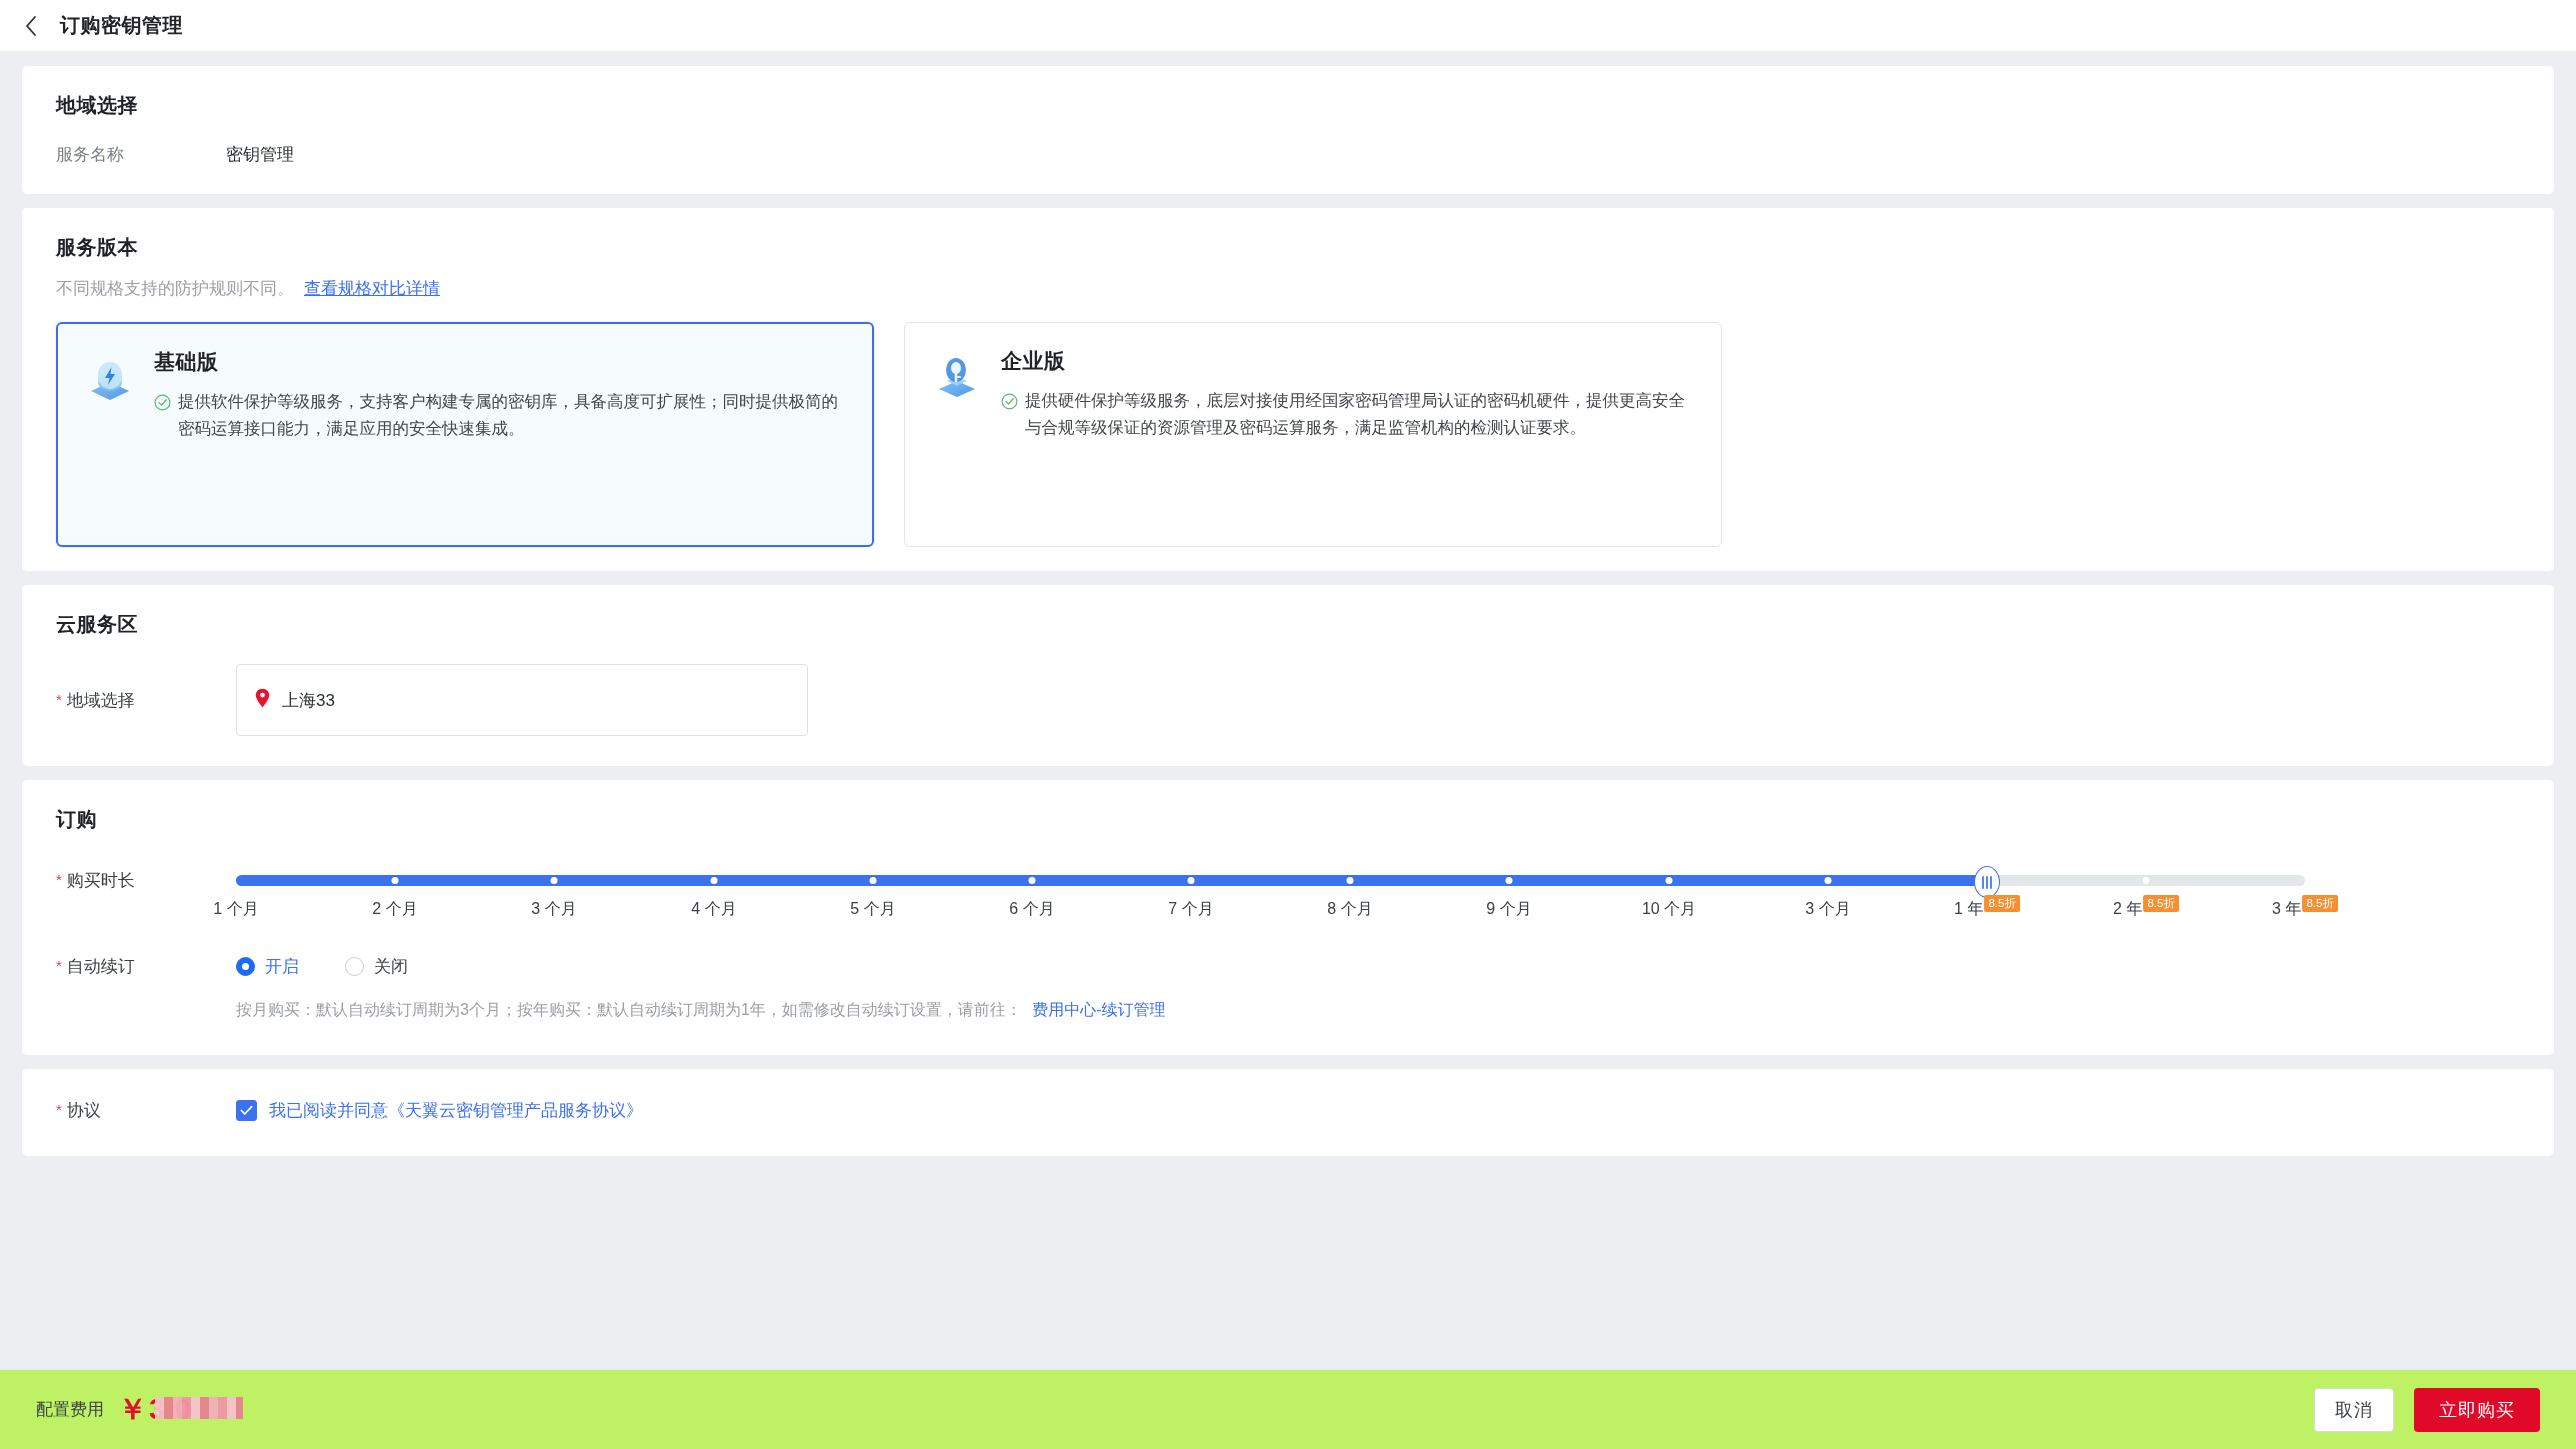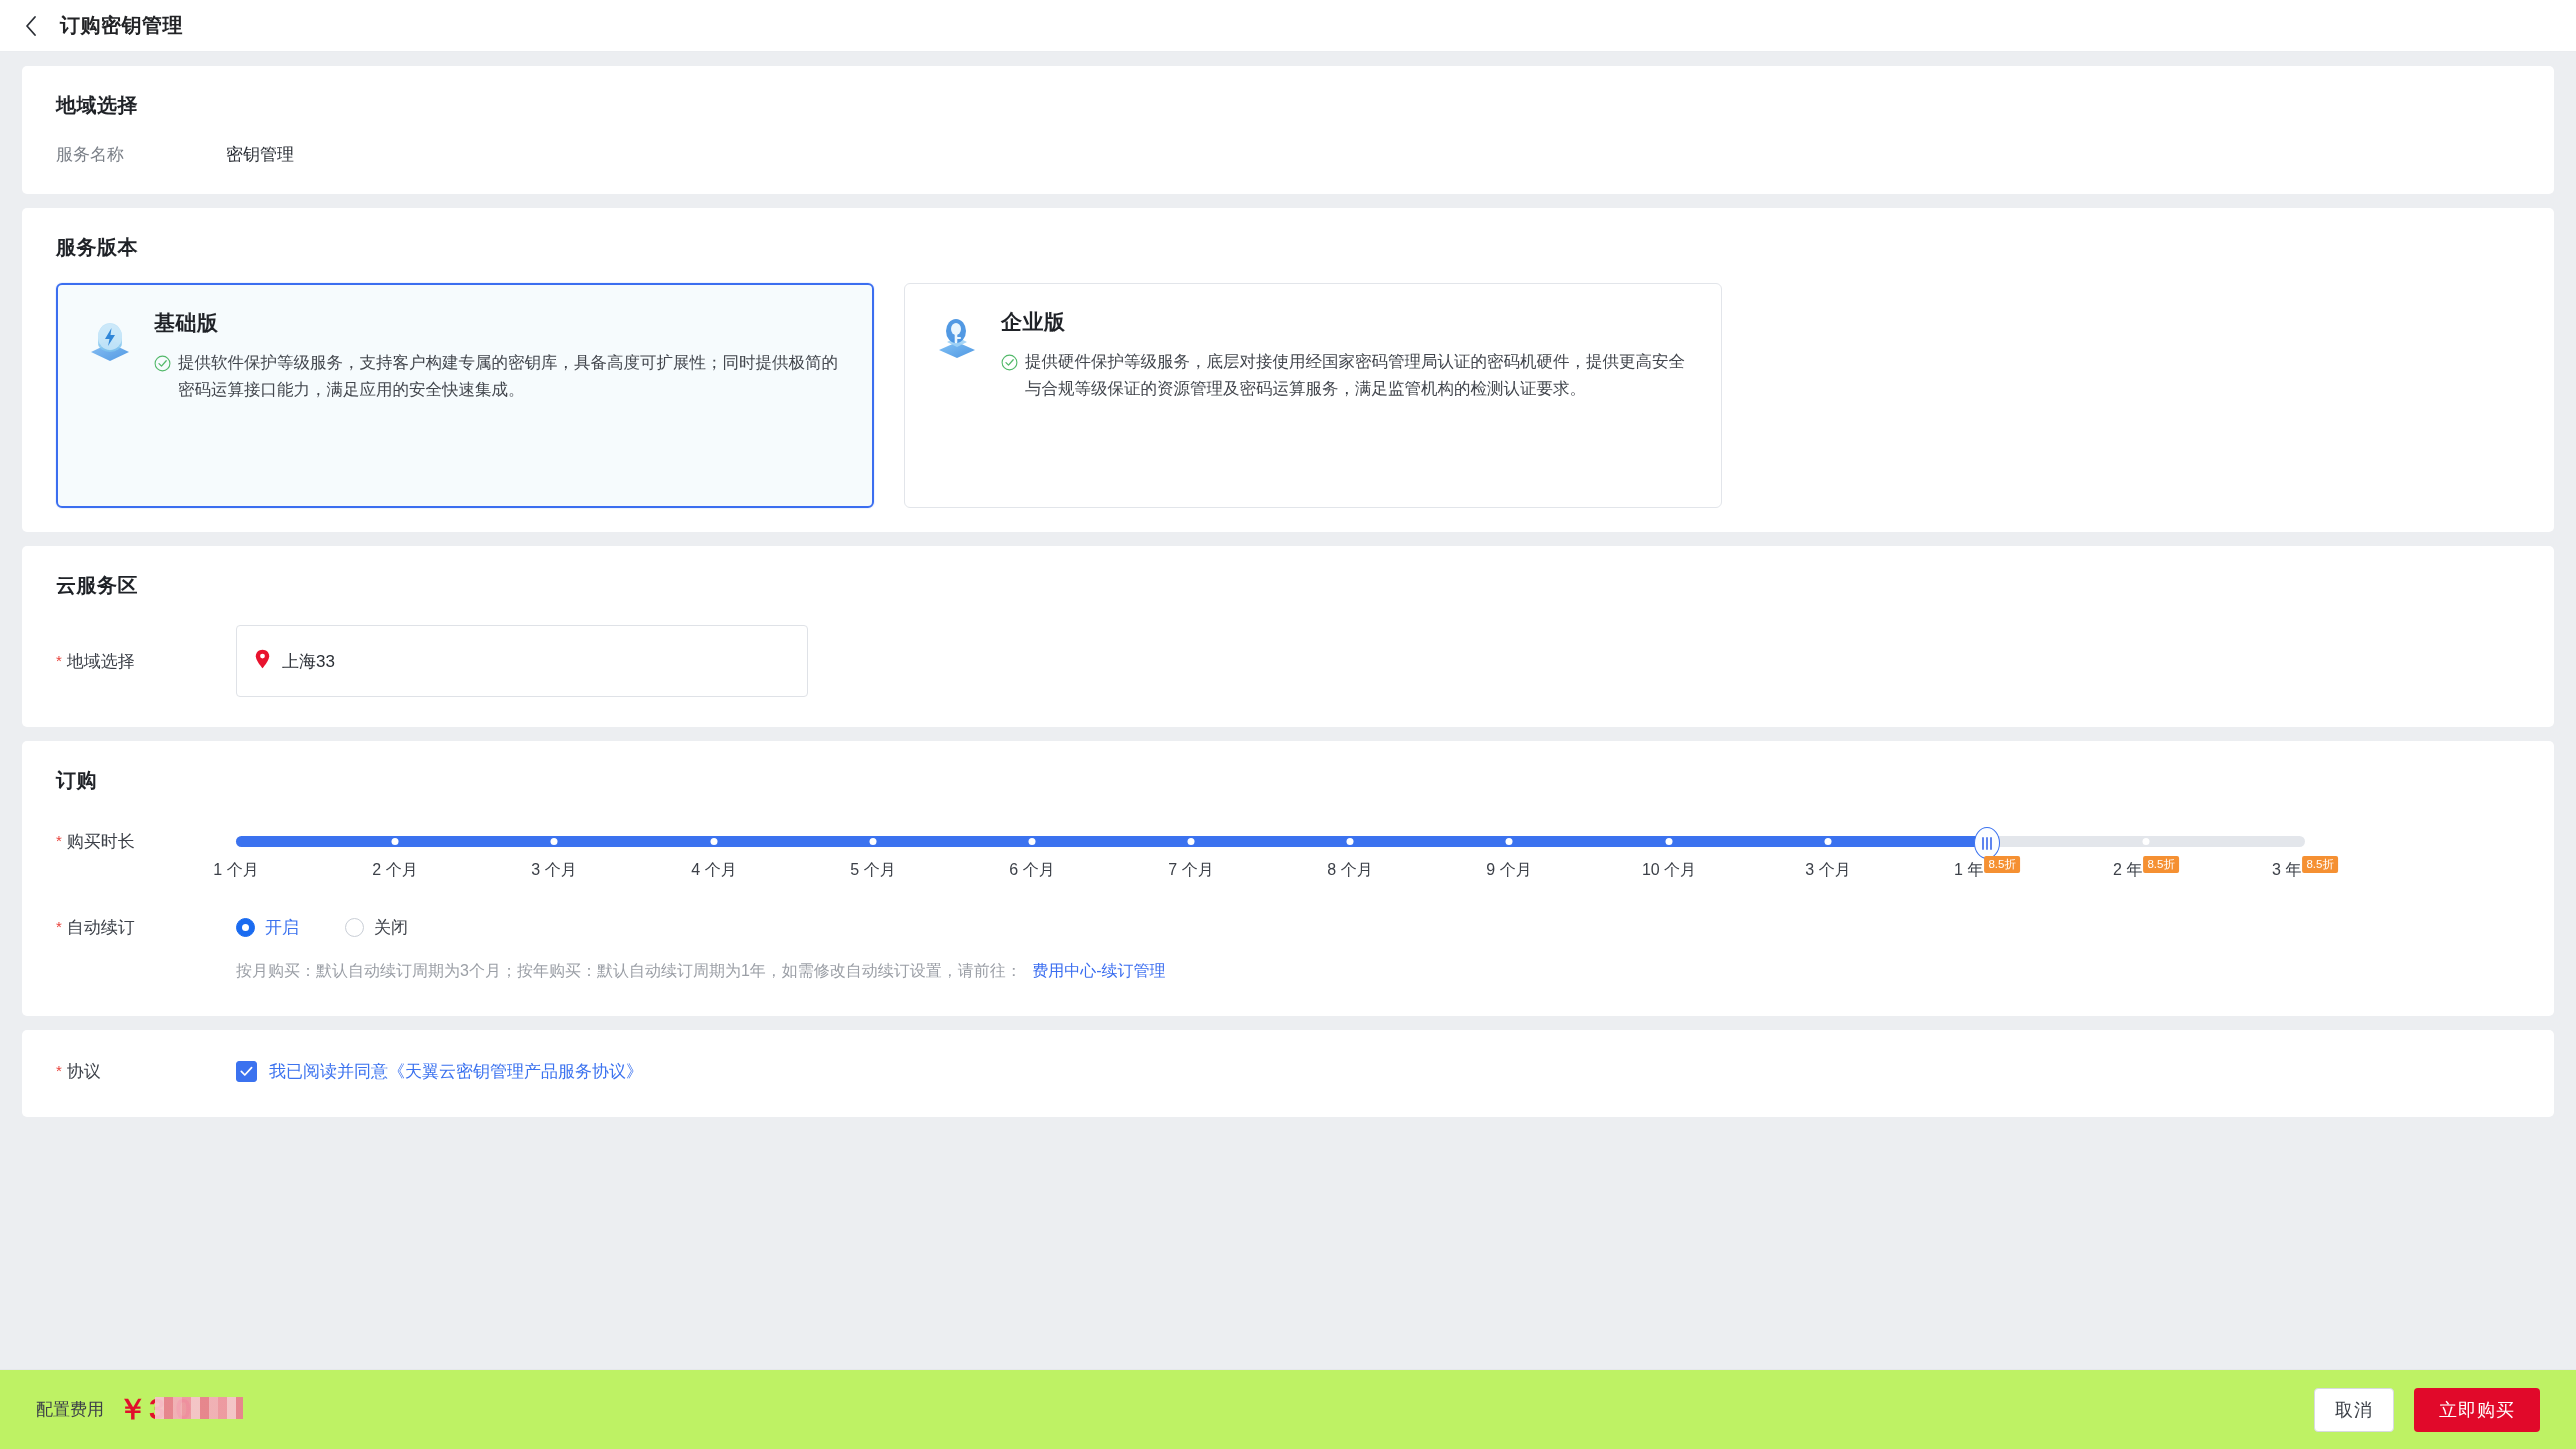--- a/index.html
+++ b/index.html
@@ -190,20 +190,24 @@
   <div class="card">
     <div class="sec-title">地域选择</div>
     <div class="kv-row">
       <div class="kv-label">服务名称</div>
       <div class="kv-value">密钥管理</div>
     </div>
   </div>
 
   <div class="card" style="padding-bottom:24px;">
     <div class="sec-title">服务版本</div>
+    <div class="sec-sub">
+      <span>不同规格支持的防护规则不同。</span>
+      <span class="link" style="margin-left:10px;">查看规格对比详情</span>
+    </div>
 
     <div class="ver-wrap">
 
       <div class="ver-card selected">
         <div class="ver-ico">
           <svg viewBox="0 0 52 52" width="52" height="52">
             <defs>
               <linearGradient id="g1" x1="0" y1="0" x2="0" y2="1">
                 <stop offset="0" stop-color="#bfe3f8"></stop>
                   <stop offset="1" stop-color="#7cc3ee"></stop>

